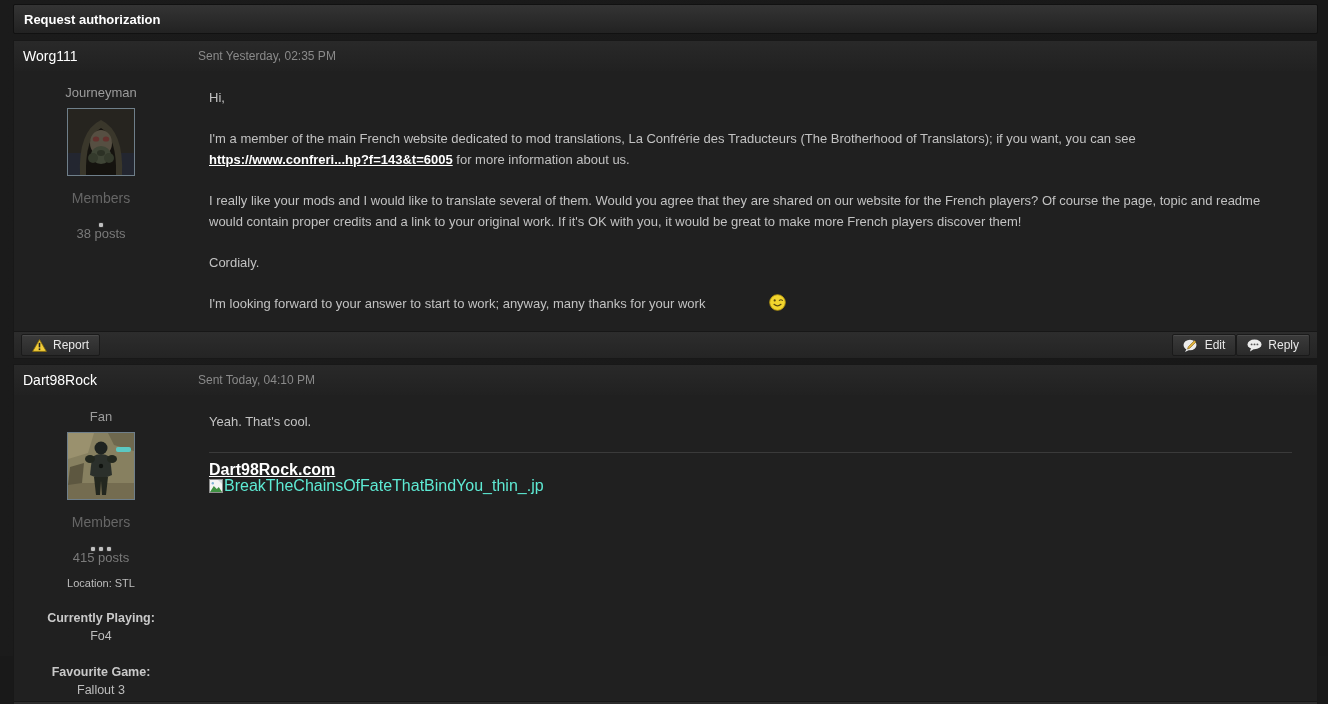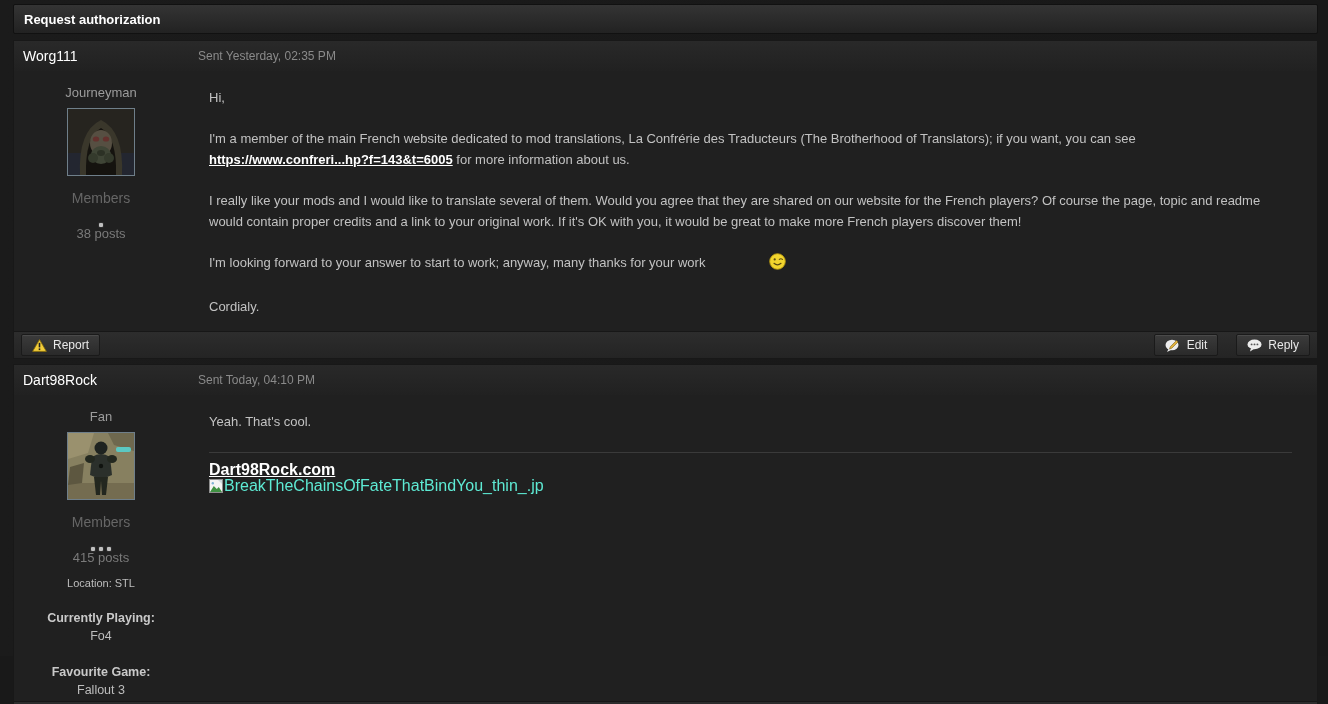--- a/index.html
+++ b/index.html
@@ -52,21 +52,21 @@
   .smiley { display:inline-block; vertical-align:-3px; margin-left:64px; }
 
   .post1-body { min-height:260px; }
   .post2-body { min-height:306px; }
 
   
   .action-bar {
     height:27px; display:flex; align-items:center; justify-content:space-between;
     padding:0 7px; background:linear-gradient(#2d2d2d,#242424); border-top:1px solid #171717;
   }
-  .action-right { display:flex; gap:18px; }
+  .action-right { display:flex; gap:0; }
   .btn {
     display:inline-flex; align-items:center; gap:6px;
     height:22px; padding:0 10px;
     background:linear-gradient(#3b3b3b,#2a2a2a);
     border:1px solid #1a1a1a; border-radius:2px;
     box-shadow:inset 0 1px 0 #4a4a4a;
     font-size:12px; color:#e8e8e8; cursor:pointer;
     font-family:"Liberation Sans", sans-serif;
   }
   .btn svg { flex:0 0 auto; }
@@ -112,27 +112,27 @@
         </span>
         <div class="group">Members</div>
         <div class="pips"><span class="pip"></span></div>
         <div class="postcount">38 posts</div>
       </div>
 
       <div class="content-col">
         <p>Hi,</p>
         <p><span>I'm a member of the main French website dedicated to mod translations, La Confrérie des Traducteurs (The Brotherhood of Translators); if you want, you can see </span><span class="msg-link">https://www.confreri...hp?f=143&amp;t=6005</span><span> for more information about us.</span></p>
         <p>I really like your mods and I would like to translate several of them. Would you agree that they are shared on our website for the French players? Of course the page, topic and readme would contain proper credits and a link to your original work. If it's OK with you, it would be great to make more French players discover them!</p>
+        <p>Cordialy.</p>
         <p><span>I'm looking forward to your answer to start to work; anyway, many thanks for your work</span><span class="smiley"><svg width="17" height="17" viewBox="0 0 17 17">
                 <circle cx="8.5" cy="8.5" r="7.8" fill="#f2d52e" stroke="#b99a10" stroke-width="0.9"></circle>
                 <circle cx="5.7" cy="6.4" r="1.1" fill="#5a4a10"></circle>
                 <path d="M10.3 6.4 q1.6 -1.2 3.2 0" stroke="#5a4a10" stroke-width="1.1" fill="none" stroke-linecap="round"></path>
                 <path d="M5 10.3 q3.5 3.2 7 0" stroke="#5a4a10" stroke-width="1.2" fill="none" stroke-linecap="round"></path>
               </svg></span></p>
-        <p>Cordialy.</p>
       </div>
     </div>
 
     <div class="action-bar">
       <button class="btn">
         <svg width="15" height="13" viewBox="0 0 15 13">
             <path d="M7.5 0.6 L14.4 12.4 H0.6 Z" fill="#f2cd3a" stroke="#85690a" stroke-width="0.8"></path>
             <rect x="6.7" y="3.8" width="1.6" height="4.6" fill="#222"></rect>
             <rect x="6.7" y="9.4" width="1.6" height="1.7" fill="#222"></rect>
           </svg>

